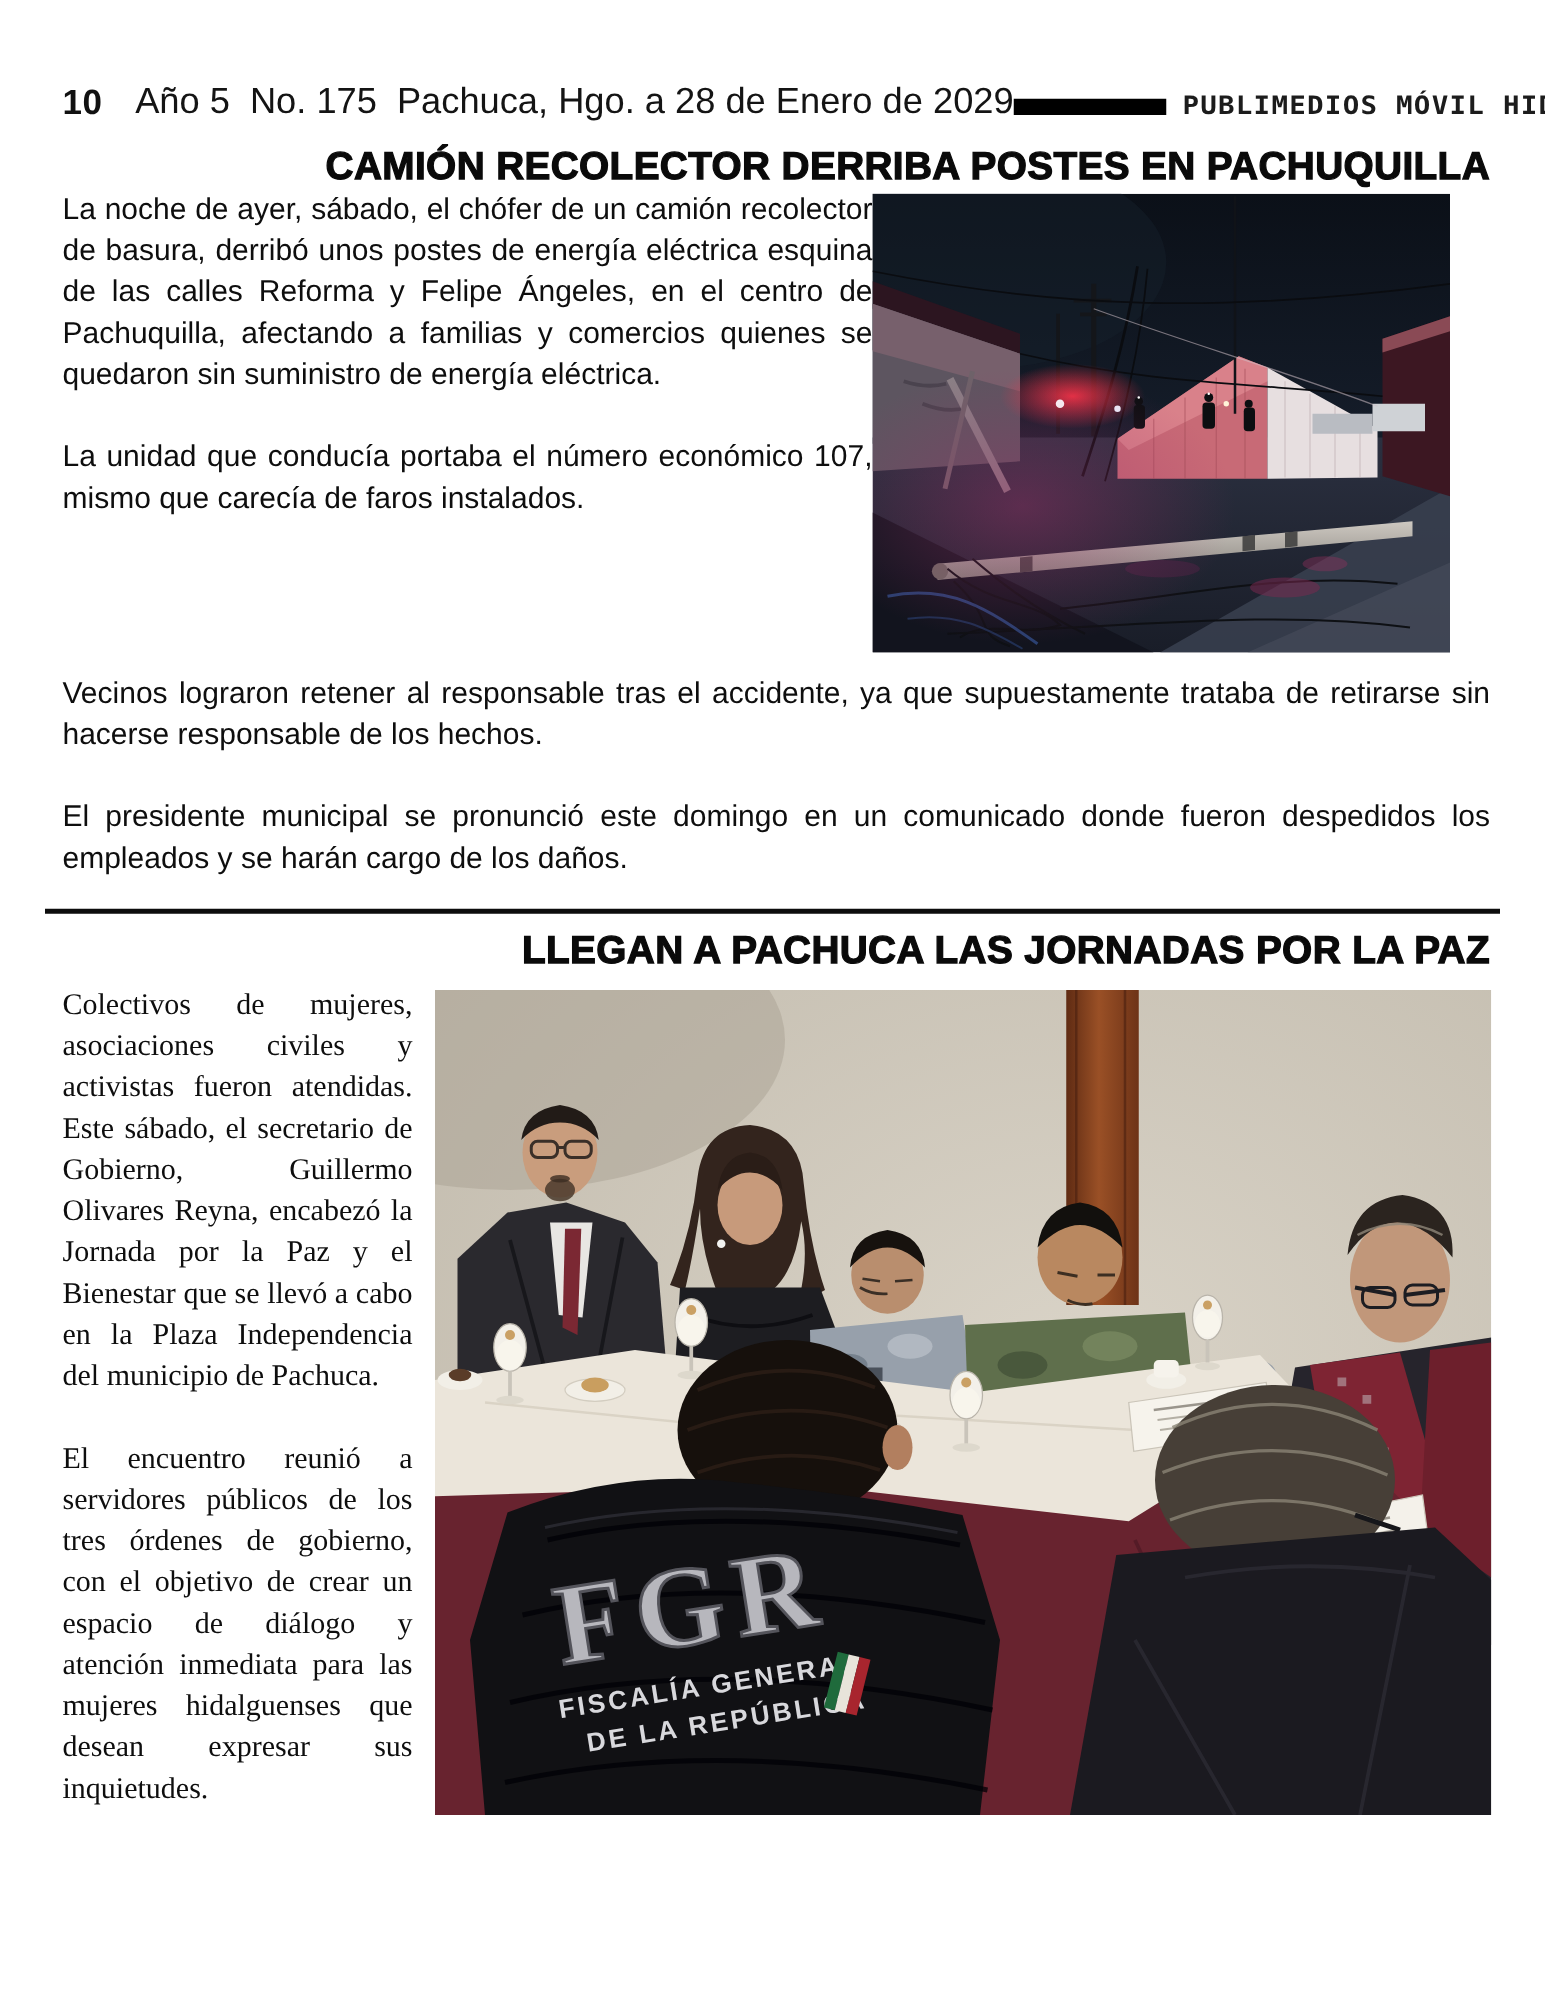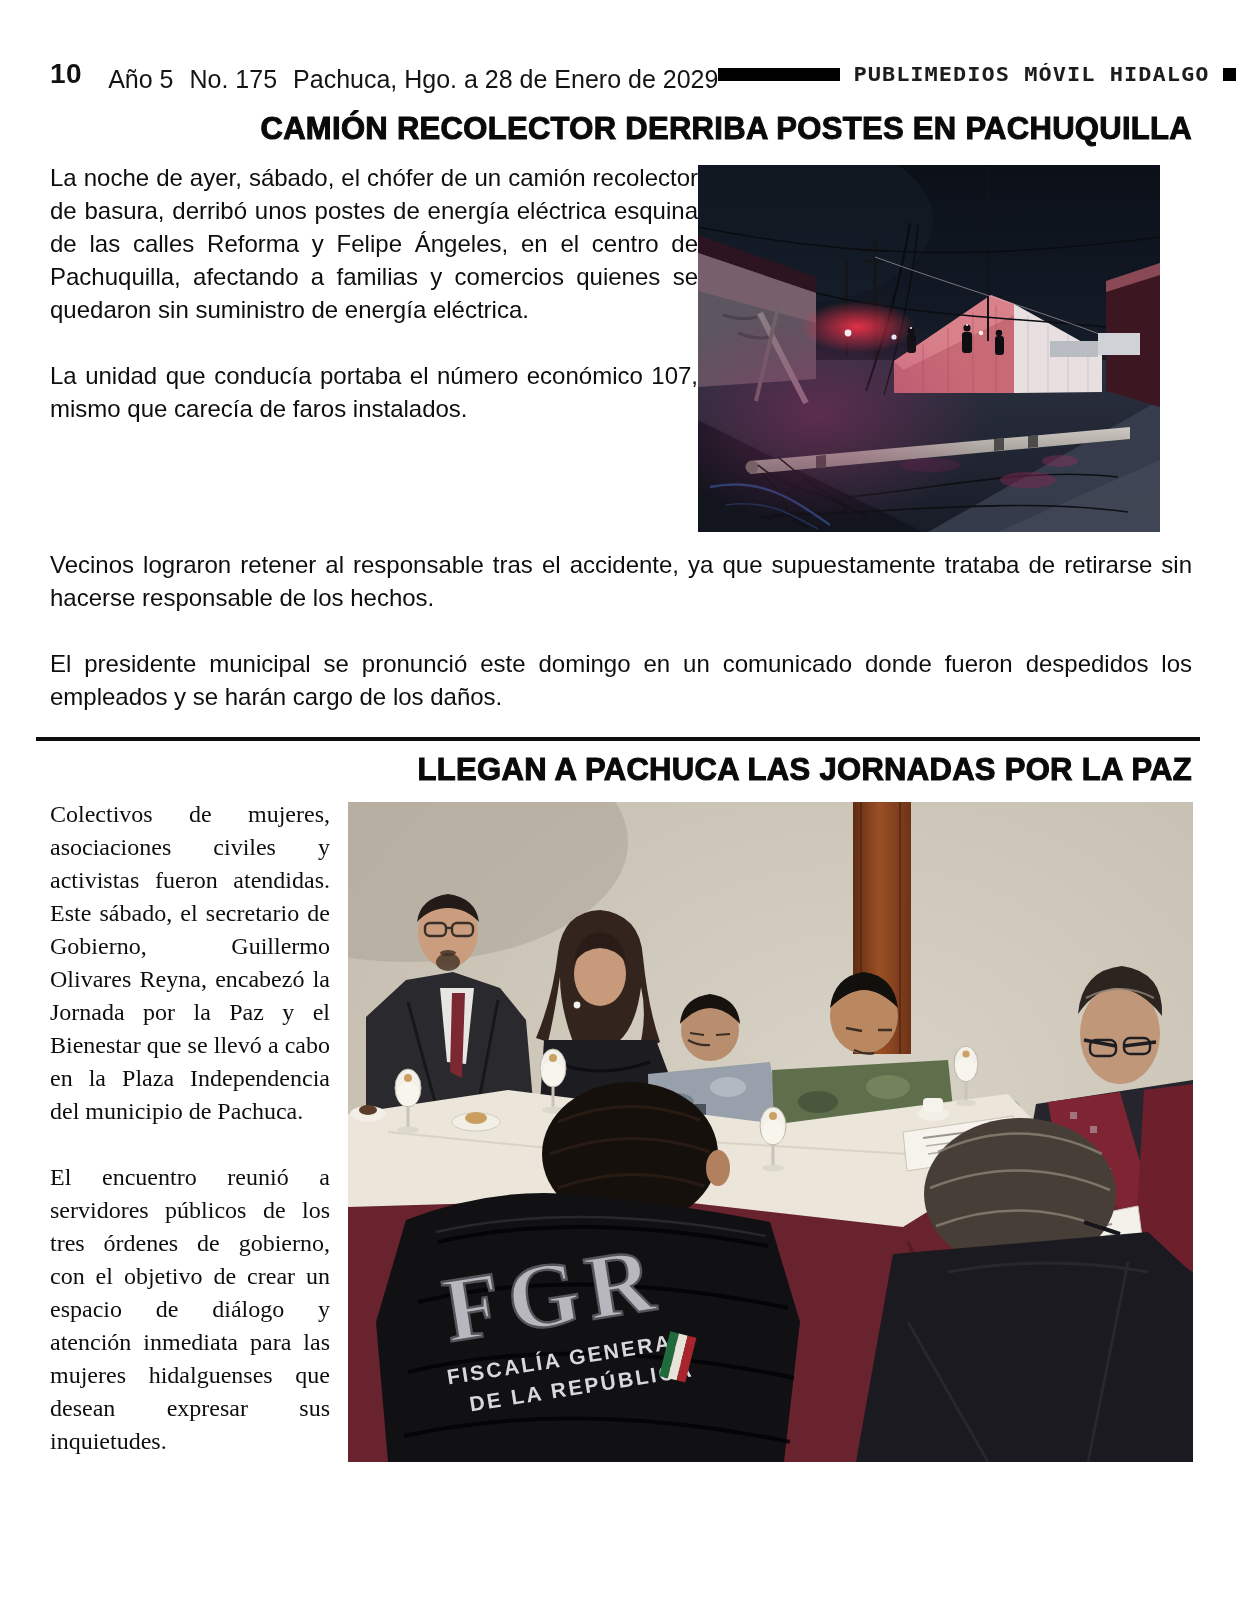--- a/index.html
+++ b/index.html
@@ -5,23 +5,23 @@
   * { margin:0; padding:0; box-sizing:border-box; }
   html,body { background:#ffffff; }
   body {
     width:1236px; height:1600px;
     font-family:"Liberation Sans", sans-serif;
     color:#111; overflow:hidden; position:relative;
   }
   .page { padding:54px 44px 0 50px; }
 
   
-  .header-row { display:flex; align-items:center; }
+  .header-row { display:flex; align-items:flex-end; }
   .page-number { font-size:28px; font-weight:700; letter-spacing:.5px; }
-  .edition { display:flex; gap:16px; margin-left:26px; font-size:25px; color:#141414; white-space:nowrap;margin-top:11px; }
+  .edition { display:flex; gap:16px; margin-left:26px; font-size:29px; color:#141414; white-space:nowrap;margin-top:11px; }
   .brand-group { margin-left:auto; display:flex; align-items:center; gap:13px; }
   .brand-bar { height:13px; background:#000; }
   .brand-bar.left { width:122px; }
   .brand-bar.right { width:50px; margin-right:-10px; }
   .brand-text {
     font-size:22px; font-weight:700; color:#1c1c1c;
     letter-spacing:1px; transform:scaleY(.92);
     font-family:"DejaVu Sans Mono","Liberation Mono",monospace;
     white-space:nowrap;
   }
@@ -32,21 +32,21 @@
     font-size:31px; line-height:37px; letter-spacing:.3px;
     -webkit-text-stroke:1px #0a0a0a;
   }
   .headline-1 { margin-top:16px; }
 
   
   .bodytext { font-size:24px; line-height:33px; text-align:justify; color:#0e0e0e; }
   .bodytext p + p { margin-top:33px; }
 
   
-  .art1-row { display:flex; margin-top:14px; }
+  .art1-row { display:flex; }
   .art1-col { width:648px; flex:0 0 auto; }
   .photo1-box { width:462px; height:367px; flex:0 0 auto; margin-top:4px; }
   .wide-paras { margin-top:16px; }
 
   .rule {
     border:none; border-top:4px solid #0d0d0d;
     margin:24px -8px 10px -14px;
   }
 
   

